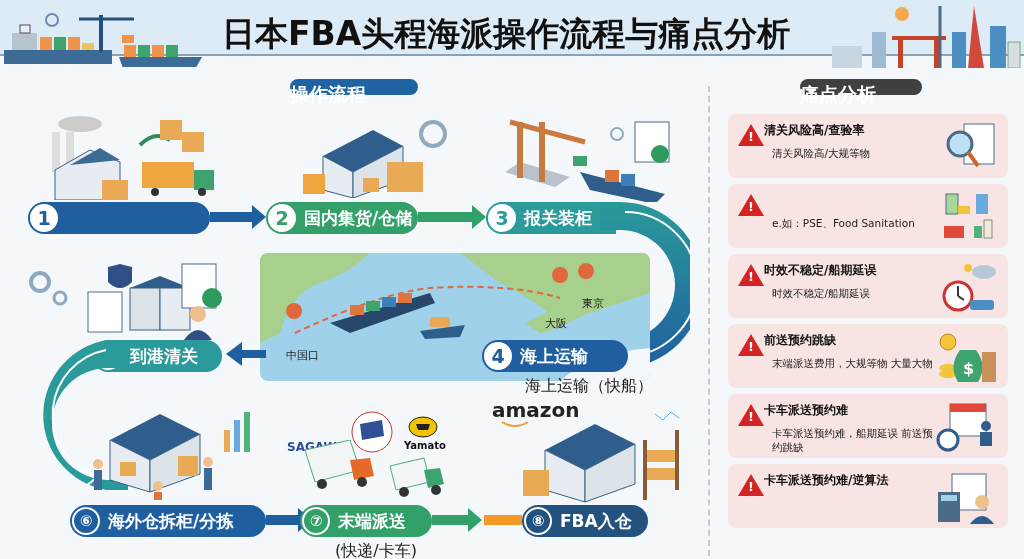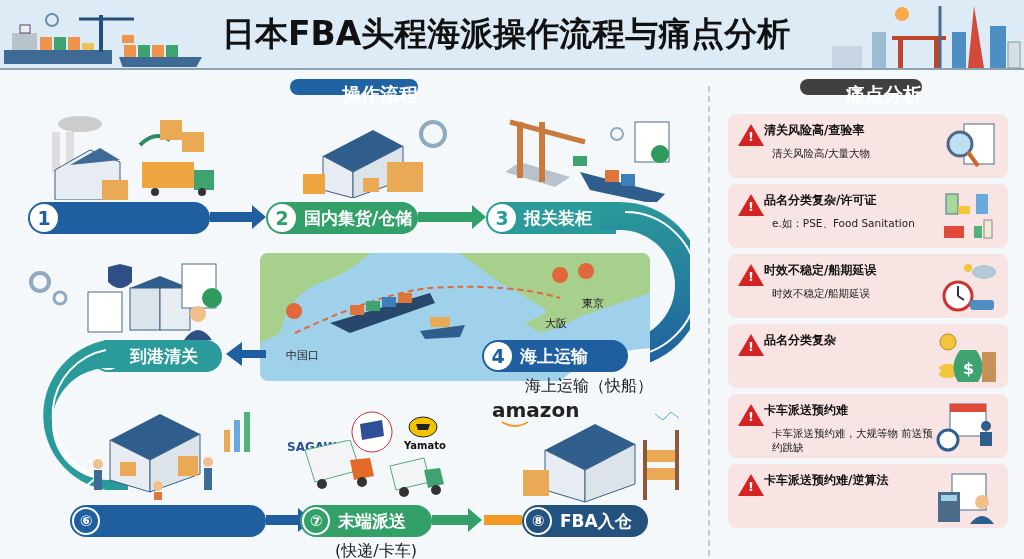--- a/index.html
+++ b/index.html
@@ -2,31 +2,31 @@
 <html><head>
 <meta charset="utf-8">
 <style>
   * { box-sizing: border-box; margin: 0; padding: 0; }
   body {
     width: 1024px; height: 559px; overflow: hidden; position: relative;
     font-family: "DejaVu Sans", "Liberation Sans", sans-serif;
     background: #f4f8fb;
   }
   .header {
-    position: absolute; left: 0; top: 0; width: 1024px; height: 70px;
+    position: absolute; left: 0; top: 0; width: 1024px; height: 56px;
     background: #dcebf5; border-bottom: 2px solid #8aa2b4;
   }
   .title {
     position: absolute; left: 222px; top: 12px; font-size: 33px; font-weight: bold;
     color: #111; letter-spacing: 0px; white-space: nowrap;
   }
   .deco { position: absolute; }
   .pill-head {
     position: absolute; border-radius: 18px; color: #fff; font-weight: bold;
-    font-size: 19px; text-align: right; line-height: 30px; height: 16px;
+    font-size: 19px; text-align: left; line-height: 30px; height: 16px;
   }
   .flow-head { left: 290px; top: 79px; width: 128px; background: #2063a3; }
   .pain-head { left: 800px; top: 79px; width: 122px; background: #404040; }
   .divider {
     position: absolute; left: 708px; top: 86px; width: 0; height: 470px;
     border-left: 2px dashed #c9c9c9;
   }
   .step {
     position: absolute; height: 32px; border-radius: 17px; color: #fff; font-weight: bold;
     display: flex; align-items: center; font-size: 17px; white-space: nowrap;
@@ -295,49 +295,49 @@
   <rect x="8" y="60" width="26" height="26" fill="#e9a955"></rect>
   <rect x="128" y="30" width="4" height="60" fill="#8a5a3a"></rect>
     <rect x="160" y="20" width="4" height="60" fill="#8a5a3a"></rect>
   <rect x="132" y="40" width="28" height="12" fill="#e9a955"></rect>
     <rect x="132" y="58" width="28" height="12" fill="#e9a955"></rect>
   <polyline points="140,4 148,10 156,2 164,8" stroke="#6aa9dd" fill="none"></polyline>
 </svg>
 
 <div class="step blue outline" style="left:70px;top:505px;width:196px;">
   <span class="num">⑥</span>
+  <span>海外仓拆柜/分拣</span>
 </div>
 <div class="arrow" style="left:266px;top:515px;width:34px;background:#1f5fa0;border-color:#1f5fa0;"></div>
 <div class="step green outline" style="left:300px;top:505px;width:132px;">
   <span class="num">⑦</span>
   <span>末端派送</span>
 </div>
 <div class="caption" style="left:335px;top:541px;">(快递/卡车)</div>
 <div class="arrow" style="left:432px;top:515px;width:38px;background:#33a06a;border-color:#33a06a;"></div>
 <div style="position:absolute;left:484px;top:515px;width:38px;height:10px;background:#f39a26;"></div>
 <div class="step navy outline" style="left:522px;top:505px;width:126px;">
   <span class="num">⑧</span>
   <span>FBA入仓</span>
 </div>
 
 <div class="pain-card" style="top:114px;">
   <div class="warn"></div>
     <div class="warn-mark">!</div>
   <div class="ptitle">清关风险高/查验率</div>
-  <div class="pdesc">清关风险高/大量大物</div>
+  <div class="pdesc">清关风险高/大规等物</div>
   <svg class="picon" width="56" height="50">
     <rect x="22" y="2" width="30" height="40" fill="#fff" stroke="#4c6b88"></rect>
     <circle cx="18" cy="22" r="12" fill="#bfe0f2" stroke="#4c6b88" stroke-width="3"></circle>
     <line x1="26" y1="30" x2="36" y2="44" stroke="#d0672a" stroke-width="4"></line>
   </svg>
 </div>
 <div class="pain-card" style="top:184px;">
   <div class="warn"></div>
     <div class="warn-mark">!</div>
-  <div class="ptitle">品名分类复杂/许可证</div>
   <div class="pdesc">e.如：PSE、Food Sanitation</div>
   <svg class="picon" width="56" height="50">
     <rect x="4" y="2" width="12" height="20" fill="#a8d89a" stroke="#4c6b88"></rect>
     <rect x="16" y="14" width="12" height="8" fill="#f3c53a"></rect>
     <rect x="34" y="2" width="12" height="20" fill="#6aa9dd"></rect>
     <rect x="2" y="34" width="20" height="12" fill="#e0483a"></rect>
     <rect x="32" y="34" width="8" height="12" fill="#52b37a"></rect>
       <rect x="42" y="28" width="8" height="18" fill="#f2ead6" stroke="#888"></rect>
   </svg>
 </div>
@@ -351,35 +351,36 @@
     <line x1="16" y1="34" x2="16" y2="24" stroke="#333" stroke-width="2"></line>
       <line x1="16" y1="34" x2="22" y2="38" stroke="#333" stroke-width="2"></line>
     <ellipse cx="42" cy="10" rx="12" ry="7" fill="#b5c8d8"></ellipse>
     <circle cx="26" cy="6" r="4" fill="#f3c53a"></circle>
     <rect x="28" y="38" width="24" height="10" rx="3" fill="#4e8fc3"></rect>
   </svg>
 </div>
 <div class="pain-card" style="top:324px;">
   <div class="warn"></div>
     <div class="warn-mark">!</div>
-  <div class="ptitle">品名分类复杂</div>
+  <div class="ptitle">前送预约跳缺</div>
+  <div class="pdesc">末端派送费用，大规等物 大量大物</div>
   <svg class="picon" width="60" height="52">
     <circle cx="10" cy="10" r="8" fill="#f3c53a" stroke="#b88a1a"></circle>
     <ellipse cx="10" cy="36" rx="9" ry="4" fill="#f3c53a"></ellipse>
       <ellipse cx="10" cy="42" rx="9" ry="4" fill="#f3c53a"></ellipse>
     <path d="M22 18 L38 18 Q50 34 40 50 L20 50 Q10 34 22 18 Z" fill="#3fa36f"></path>
     <text x="25" y="42" font-size="16" fill="#fff" font-family="DejaVu Sans, sans-serif" font-weight="bold">$</text>
     <rect x="44" y="20" width="14" height="30" fill="#c9915a"></rect>
   </svg>
 </div>
 <div class="pain-card" style="top:394px;">
   <div class="warn"></div>
     <div class="warn-mark">!</div>
   <div class="ptitle">卡车派送预约难</div>
-  <div class="pdesc">卡车派送预约难，大规等物 前送预约跳缺</div>
+  <div class="pdesc">卡车派送预约难，船期延误 前送预约跳缺</div>
   <svg class="picon" width="62" height="52">
     <rect x="14" y="2" width="36" height="32" fill="#fff" stroke="#4c6b88"></rect>
     <rect x="14" y="2" width="36" height="8" fill="#e0483a"></rect>
     <circle cx="12" cy="38" r="10" fill="#fff" stroke="#2f5e8c" stroke-width="3"></circle>
     <circle cx="50" cy="24" r="5" fill="#2f5e8c"></circle>
       <rect x="44" y="30" width="12" height="14" fill="#2f5e8c"></rect>
   </svg>
 </div>
 <div class="pain-card" style="top:464px;">
   <div class="warn"></div>

